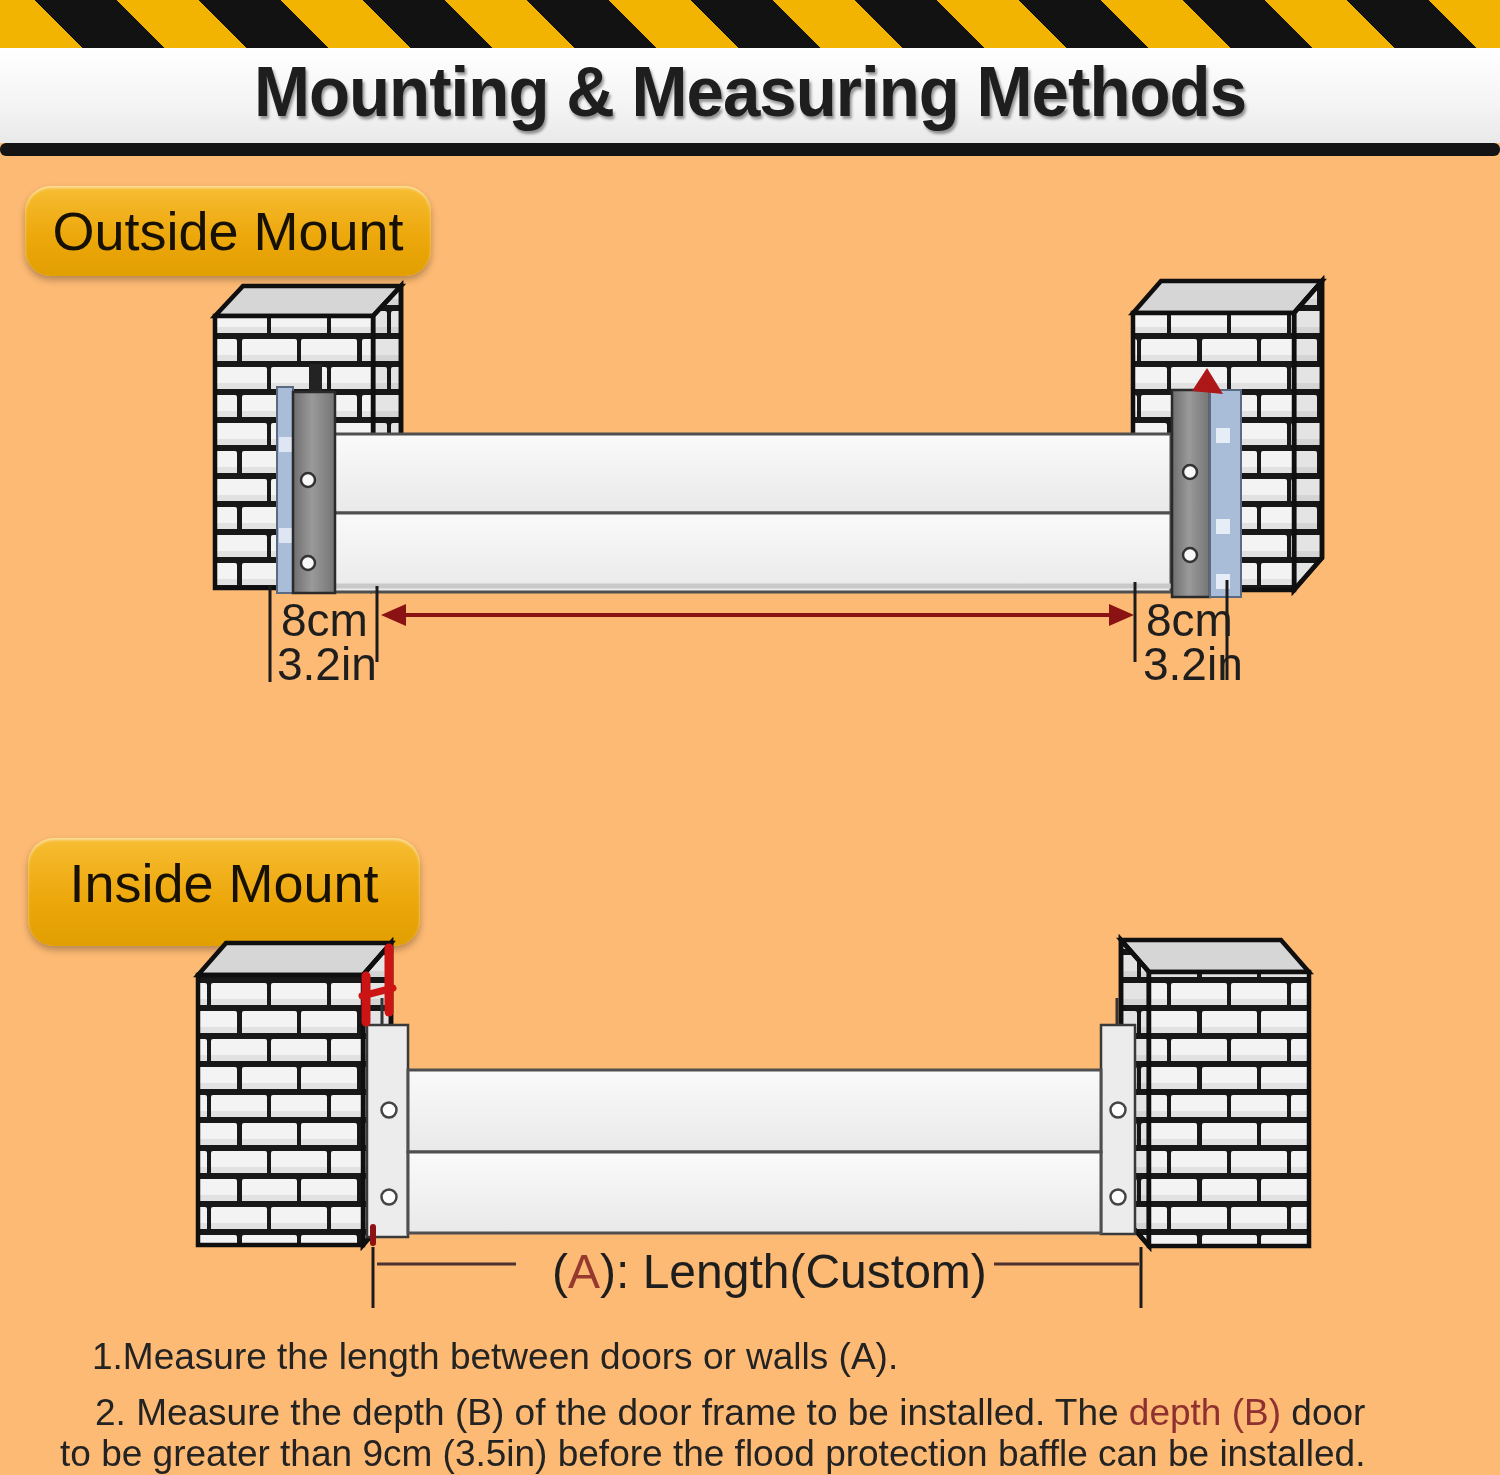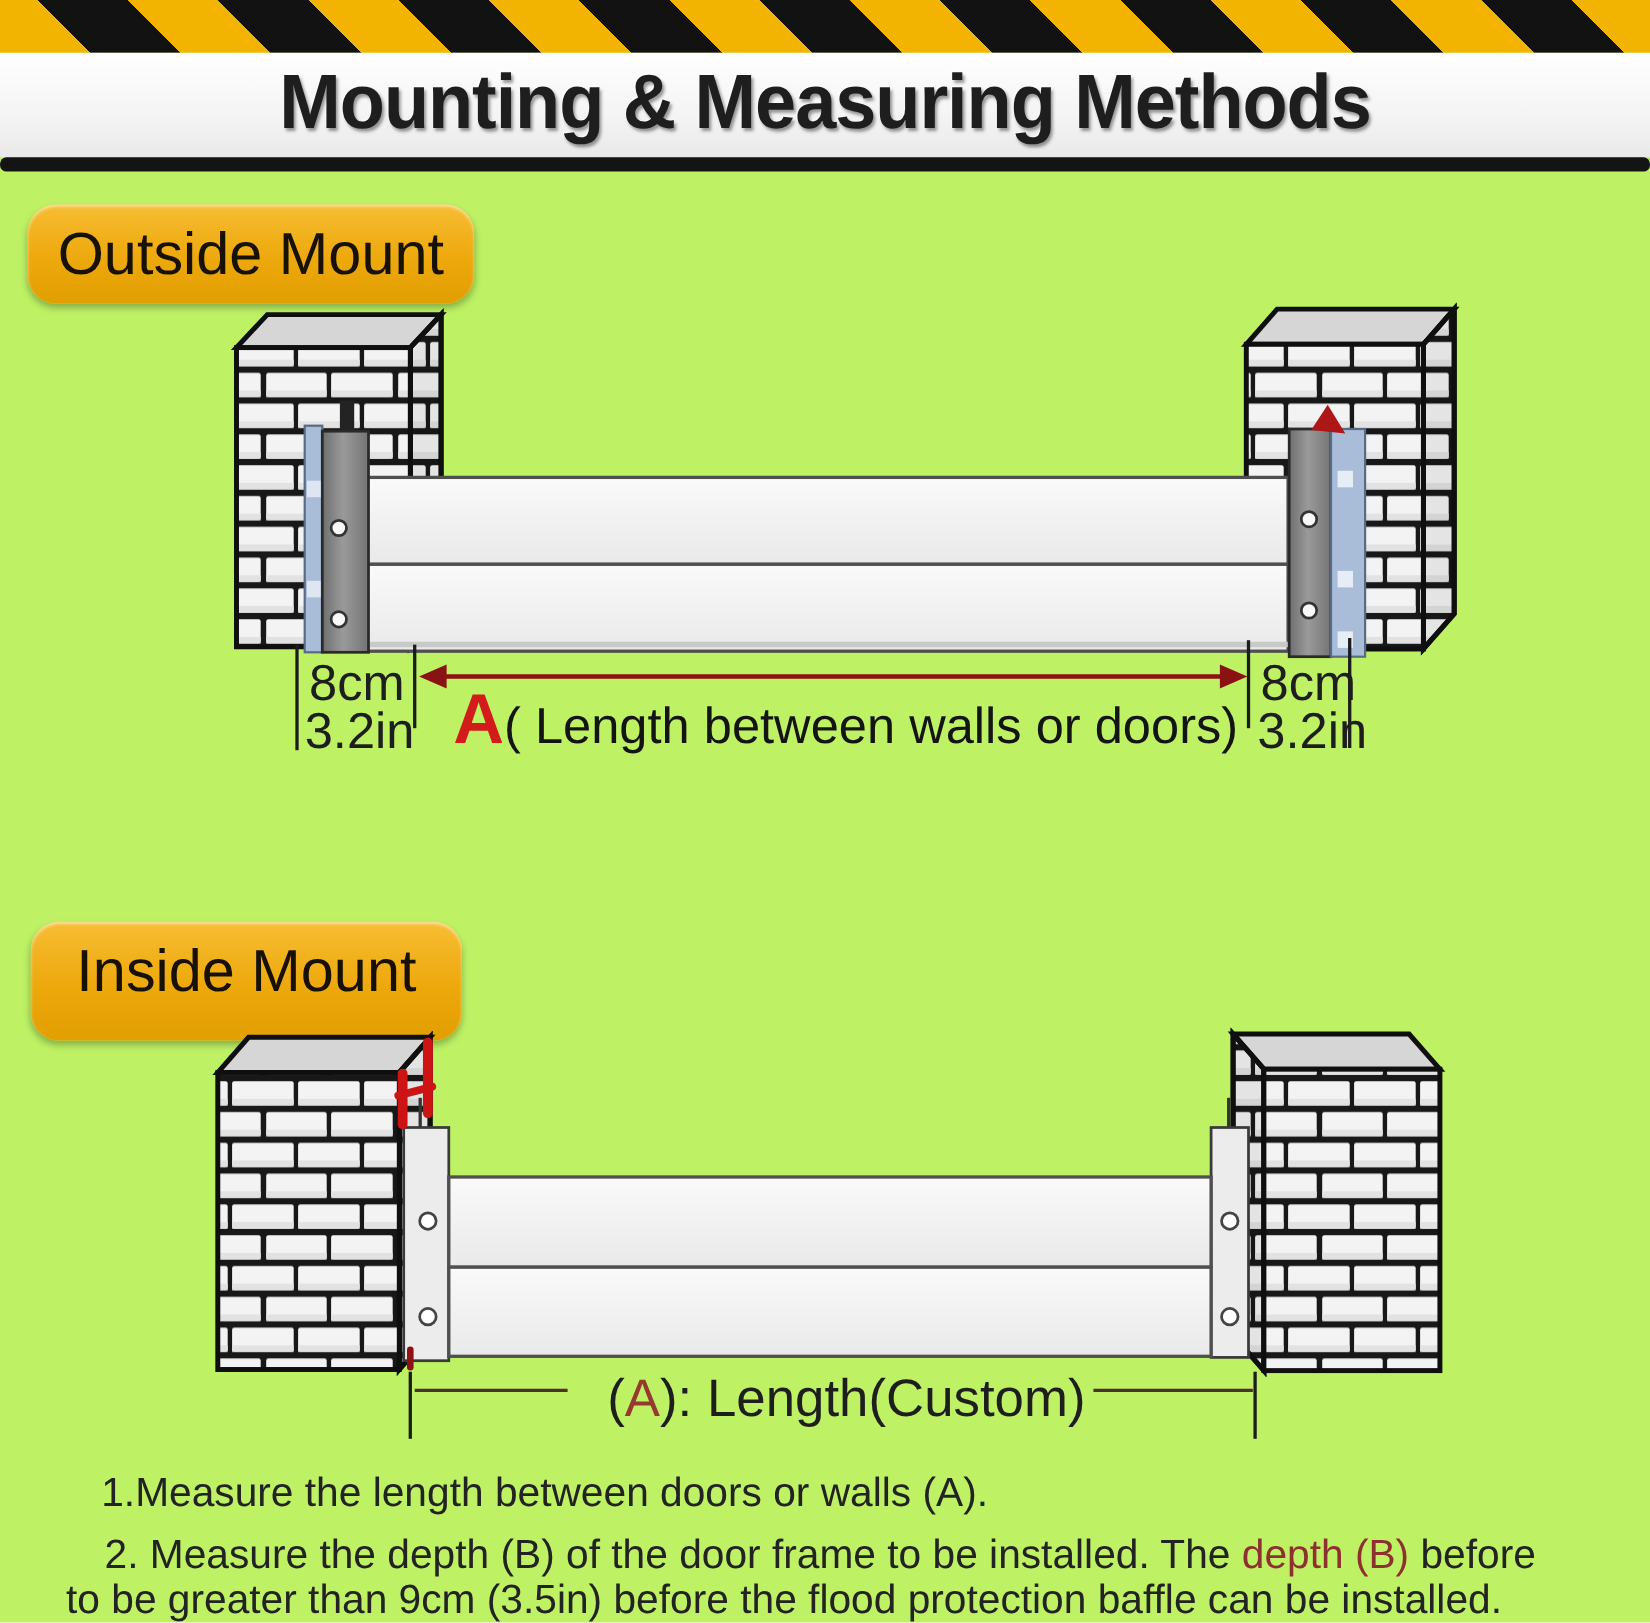--- a/index.html
+++ b/index.html
@@ -1,17 +1,17 @@
 <!DOCTYPE html>
 <html><head>
 <meta charset="utf-8">
 <style>
   html,body{margin:0;padding:0;background:#ffffff;}
   .canvas{
-    position:relative; width:1500px; height:1475px; background:#bef264;
+    position:relative; width:1500px; height:1475px; background:#fdba74;
     overflow:hidden; font-family:"Liberation Sans", sans-serif;
   }
   .abs{position:absolute;}
   
   .hazard-band{
     left:0; top:0; width:1500px; height:48px;
     background:repeating-linear-gradient(45deg,#f2b400 0 58px,#121212 58px 116px);
     box-shadow:0 2px 3px rgba(0,0,0,.35);
   }
   .title-band{
@@ -191,29 +191,26 @@
       <line x1="1141" y1="1247" x2="1141" y2="1308" stroke="#1c1c1c" stroke-width="3"></line>
       <line x1="377" y1="1264" x2="516" y2="1264" stroke="#4d3030" stroke-width="3"></line>
       <line x1="994" y1="1264" x2="1139" y2="1264" stroke="#4d3030" stroke-width="3"></line>
     </g>
   </svg>
 
   <div class="abs lbl dim-sm" style="left:281px; top:596px">8cm</div>
   <div class="abs lbl dim-sm" style="left:277px; top:640px">3.2in</div>
   <div class="abs lbl dim-sm" style="left:1146px; top:596px">8cm</div>
   <div class="abs lbl dim-sm" style="left:1143px; top:640px">3.2in</div>
-  <div class="abs lbl" style="left:412px; top:620px">
-    <span class="dim-letter">A</span><span class="dim-span-label">( Length between walls or doors)</span>
-  </div>
 
 
 
   <div class="abs lbl inside-dim" style="left:552px; top:1233px">
     <span>(</span><span class="a-red">A</span><span>): Length(Custom)</span>
   </div>
 
   <div class="abs lbl step-in" style="left:92px; top:1338px">1.Measure the length between doors or walls (A).</div>
   <div class="abs lbl step-in" style="left:95px; top:1394px">
-    <span>2. Measure the depth (B) of the door frame to be installed. The </span><span class="red-part">depth (B)</span><span> before</span>
+    <span>2. Measure the depth (B) of the door frame to be installed. The </span><span class="red-part">depth (B)</span><span> door</span>
   </div>
   <div class="abs lbl step-in" style="left:60px; top:1435px">to be greater than 9cm (3.5in) before the flood protection baffle can be installed.</div>
 
 </div>
 
 </body></html>

